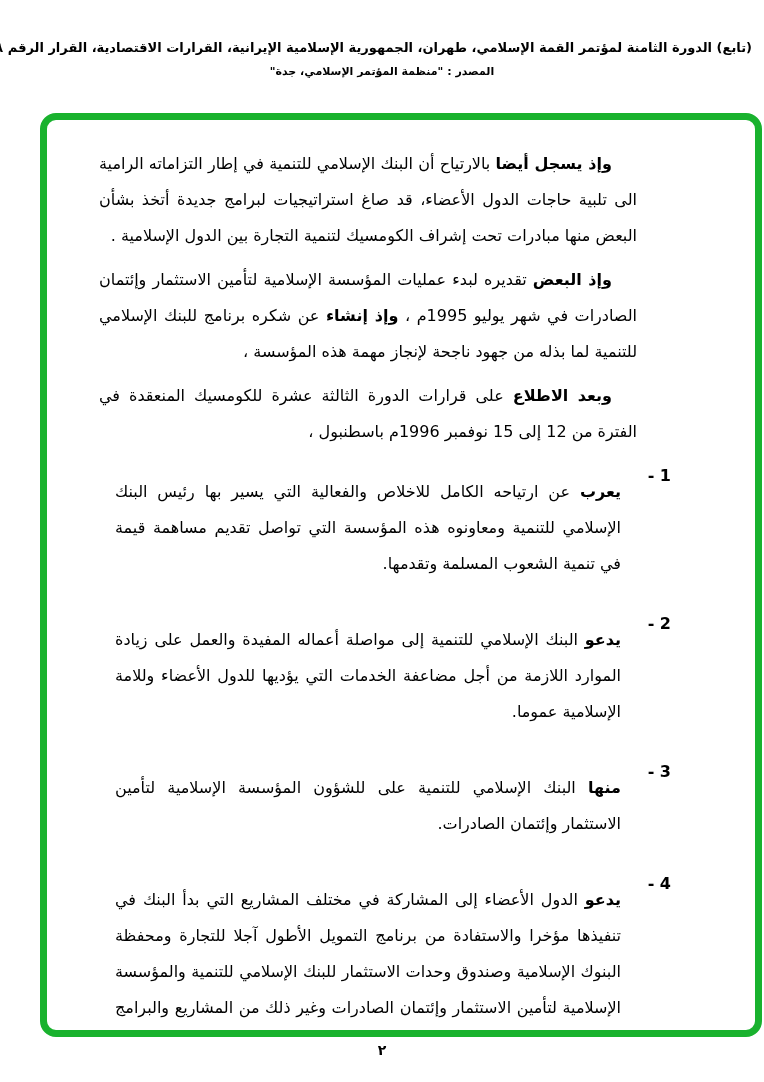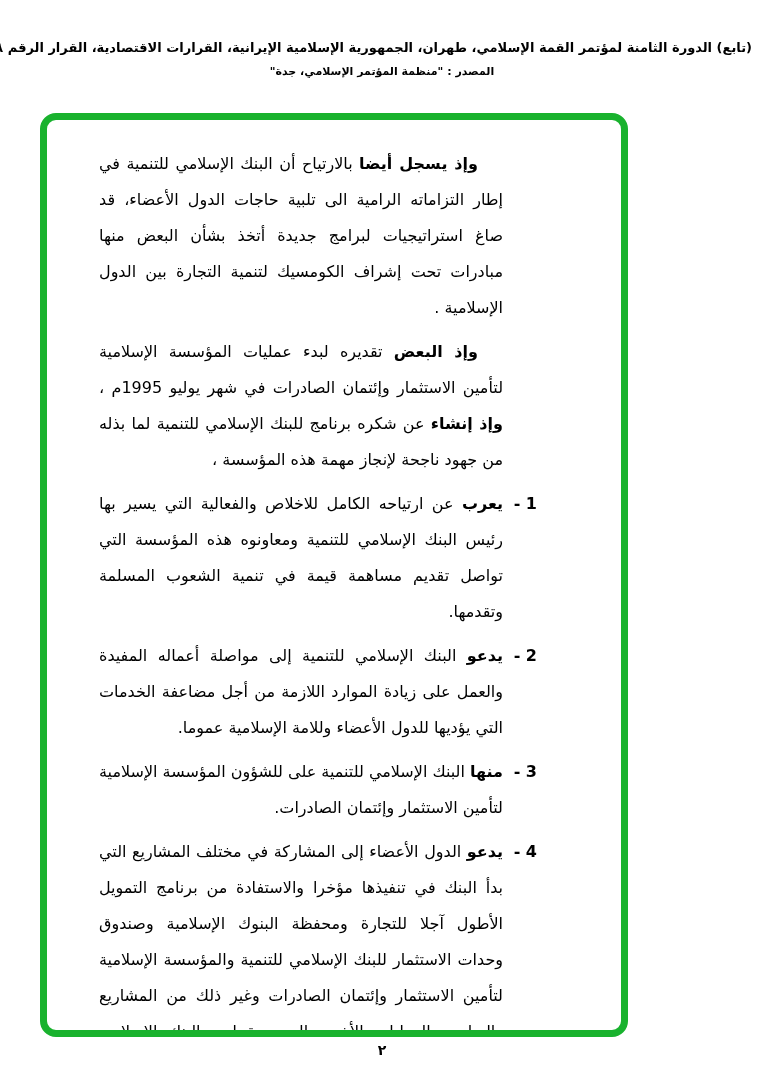--- a/index.html
+++ b/index.html
@@ -14,21 +14,21 @@
   }
   .hdr-line1{
     font-size:13px;font-weight:bold;line-height:1.6;
     padding:0 12px;white-space:nowrap;letter-spacing:0;
   }
   .hdr-line2{
     font-size:11px;font-weight:bold;margin-top:6px;
   }
   
   .frame{
-    position:absolute;left:40px;top:113px;width:588px;height:924px;
+    position:absolute;left:40px;top:113px;width:722px;height:924px;
     box-sizing:border-box;border:7px solid #19b22e;border-radius:16px;
     background:#fff;overflow:hidden;
   }
   .content{
     box-sizing:border-box;height:100%;
     padding:26px 118px 14px 52px;
     font-size:16px;line-height:36px;text-align:justify;
   }
   .para{
     margin:0 0 8px 0;
@@ -37,41 +37,42 @@
   .b{font-weight:bold;}
   .item{
     display:flex;align-items:flex-start;
     margin:0 -34px 8px 0;
   }
   .item-number{
     flex:none;width:34px;font-weight:bold;white-space:nowrap;
     text-align:right;
   }
   .item-text{
-    flex:1;margin:0;
+    flex:1;margin:16px;
   }
   
   .pagenum{
     position:absolute;top:1042px;left:0;right:0;
     text-align:center;font-size:14px;font-weight:bold;
   }
 </style>
 </head>
 <body>
 
 <div class="hdr">
   <div class="hdr-line1">(تابع) الدورة الثامنة لمؤتمر القمة الإسلامي، طهران، الجمهورية الإسلامية الإيرانية، القرارات الاقتصادية، القرار الرقم ٣١/٨-أق (ق.إ)</div>
   <div class="hdr-line2">المصدر :  "منظمة المؤتمر الإسلامي، جدة"</div>
 </div>
 
 <div class="frame">
   <div class="content">
     <div id="preamble">
         <p class="para"><span class="b">وإذ يسجل أيضا</span><span> بالارتياح أن البنك الإسلامي للتنمية في إطار التزاماته الرامية الى تلبية حاجات الدول الأعضاء، قد صاغ استراتيجيات لبرامج جديدة أتخذ بشأن البعض منها مبادرات تحت إشراف الكومسيك لتنمية التجارة بين الدول الإسلامية .</span></p>
         <p class="para"><span class="b">وإذ البعض</span><span> تقديره لبدء عمليات المؤسسة الإسلامية لتأمين الاستثمار وإئتمان الصادرات في شهر يوليو 1995م ، </span><span class="b">وإذ إنشاء</span><span> عن شكره برنامج للبنك الإسلامي للتنمية لما بذله من جهود ناجحة لإنجاز مهمة هذه المؤسسة ،</span></p>
+        <p class="para"><span class="b">وبعد الاطلاع</span><span> على قرارات الدورة الثالثة عشرة للكومسيك المنعقدة في الفترة من 12 إلى 15 نوفمبر 1996م باسطنبول ،</span></p>
       </div>
     <div id="items">
         <div class="item">
           <span class="item-number">1 -</span>
           <p class="item-text"><span class="b">يعرب</span><span> عن ارتياحه الكامل للاخلاص والفعالية التي يسير بها رئيس البنك الإسلامي للتنمية ومعاونوه هذه المؤسسة التي تواصل تقديم مساهمة قيمة في تنمية الشعوب المسلمة وتقدمها.</span></p>
         </div>
         <div class="item">
           <span class="item-number">2 -</span>
           <p class="item-text"><span class="b">يدعو</span><span> البنك الإسلامي للتنمية إلى مواصلة أعماله المفيدة والعمل على زيادة الموارد اللازمة من أجل مضاعفة الخدمات التي يؤديها للدول الأعضاء وللامة الإسلامية عموما.</span></p>
         </div>

